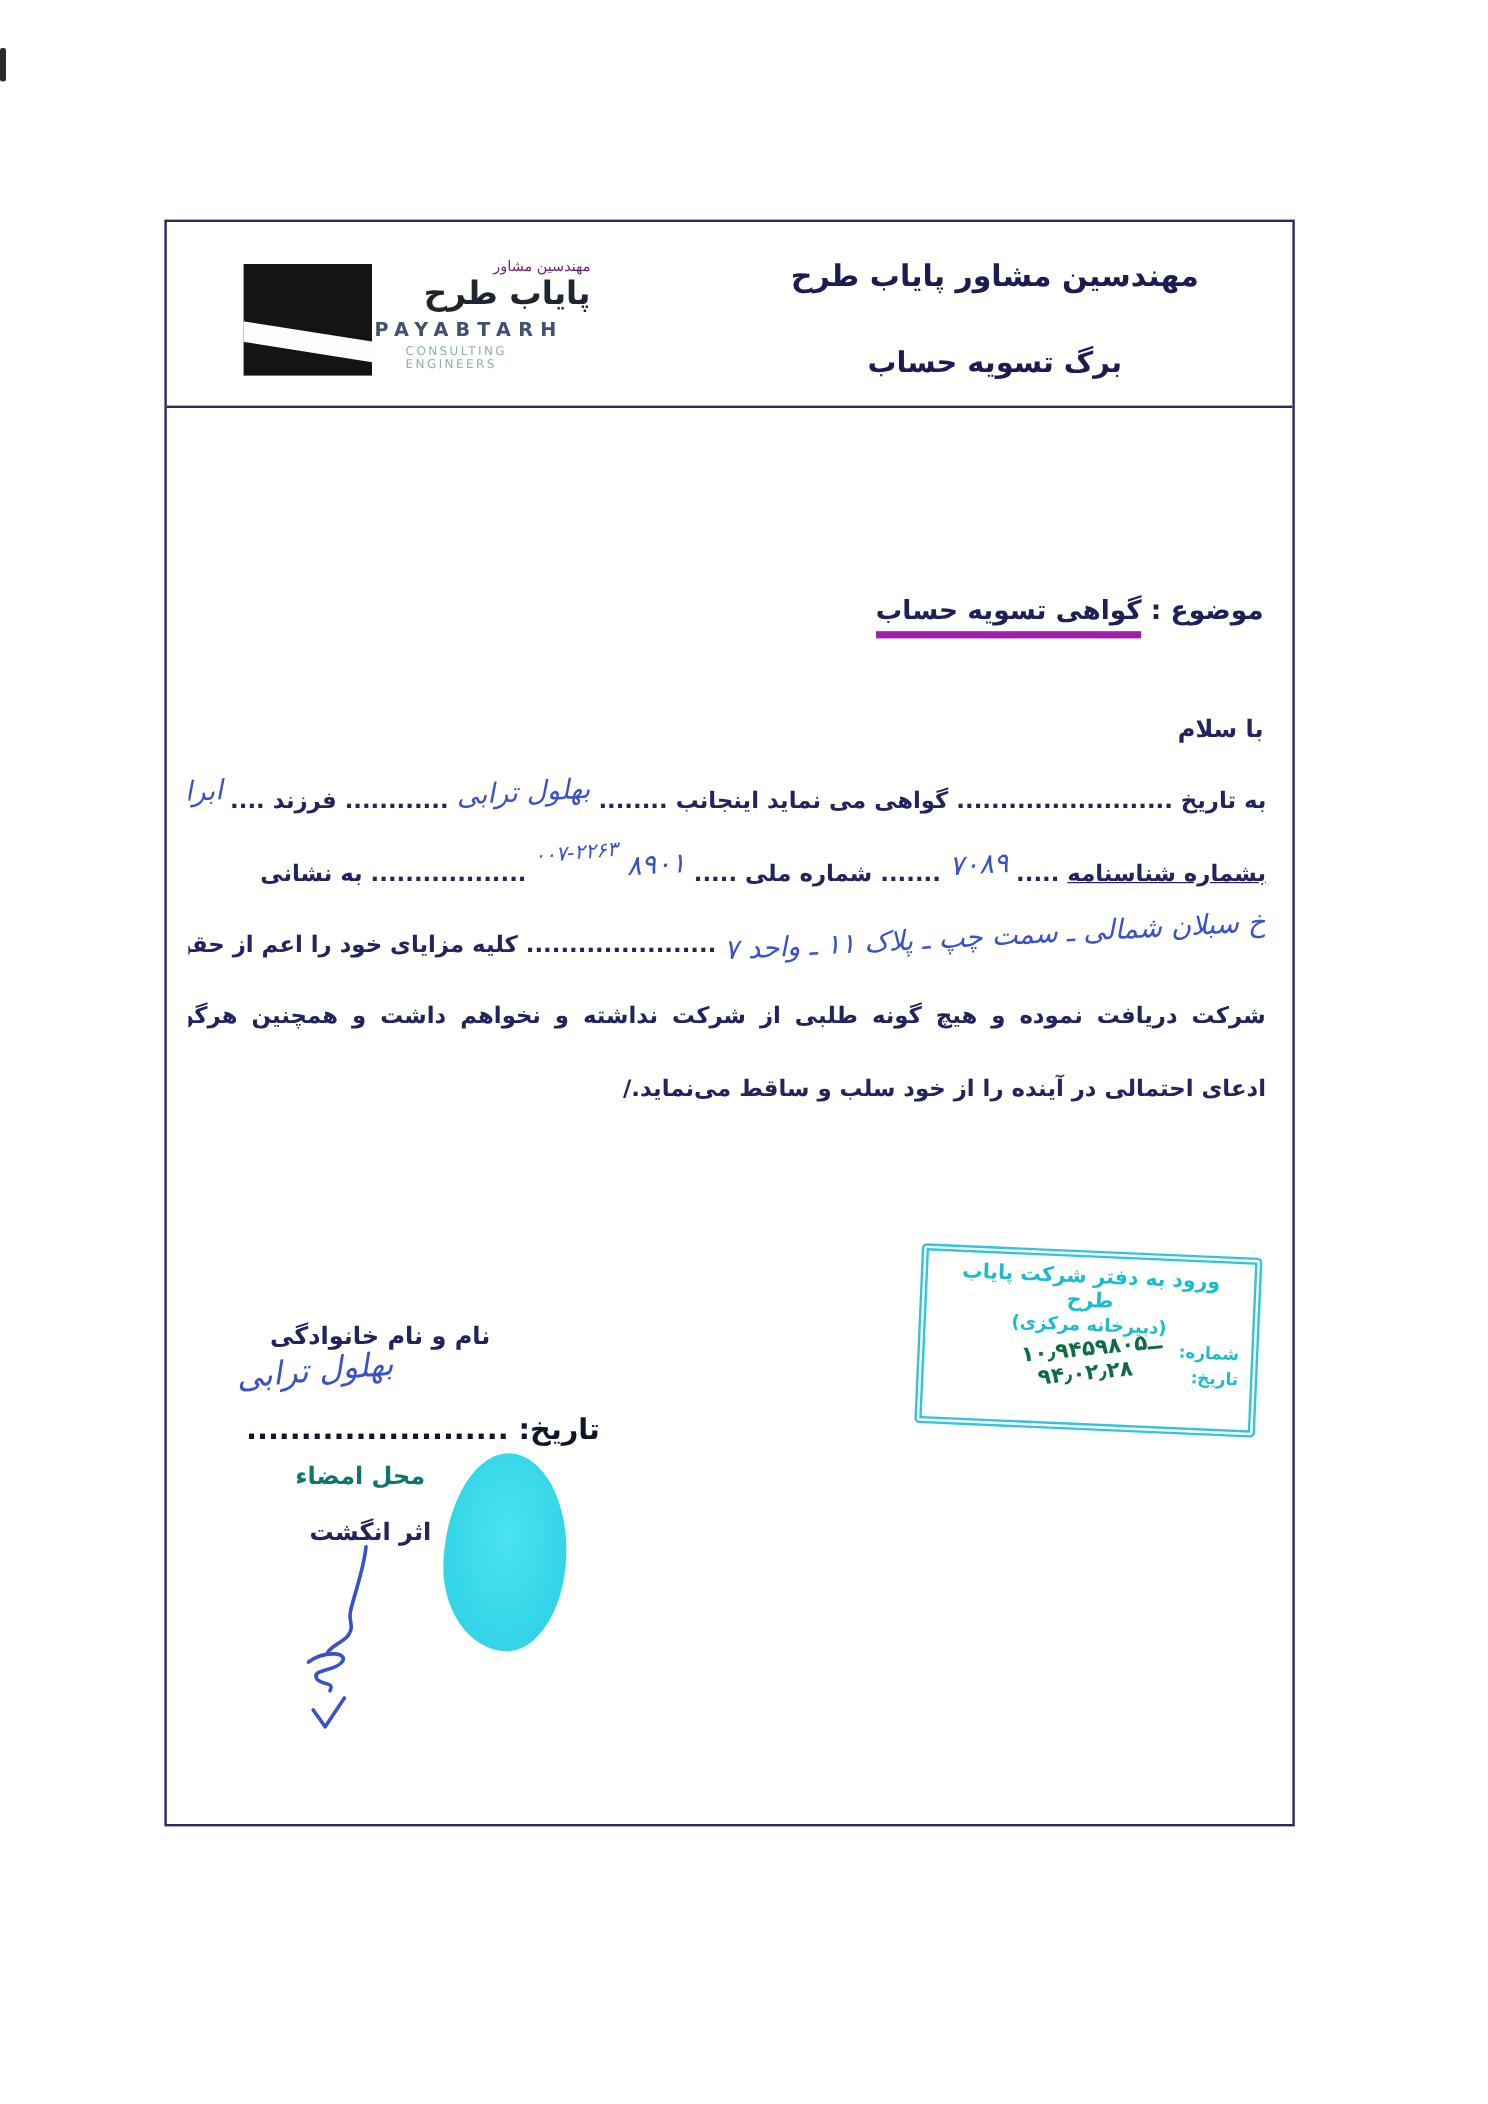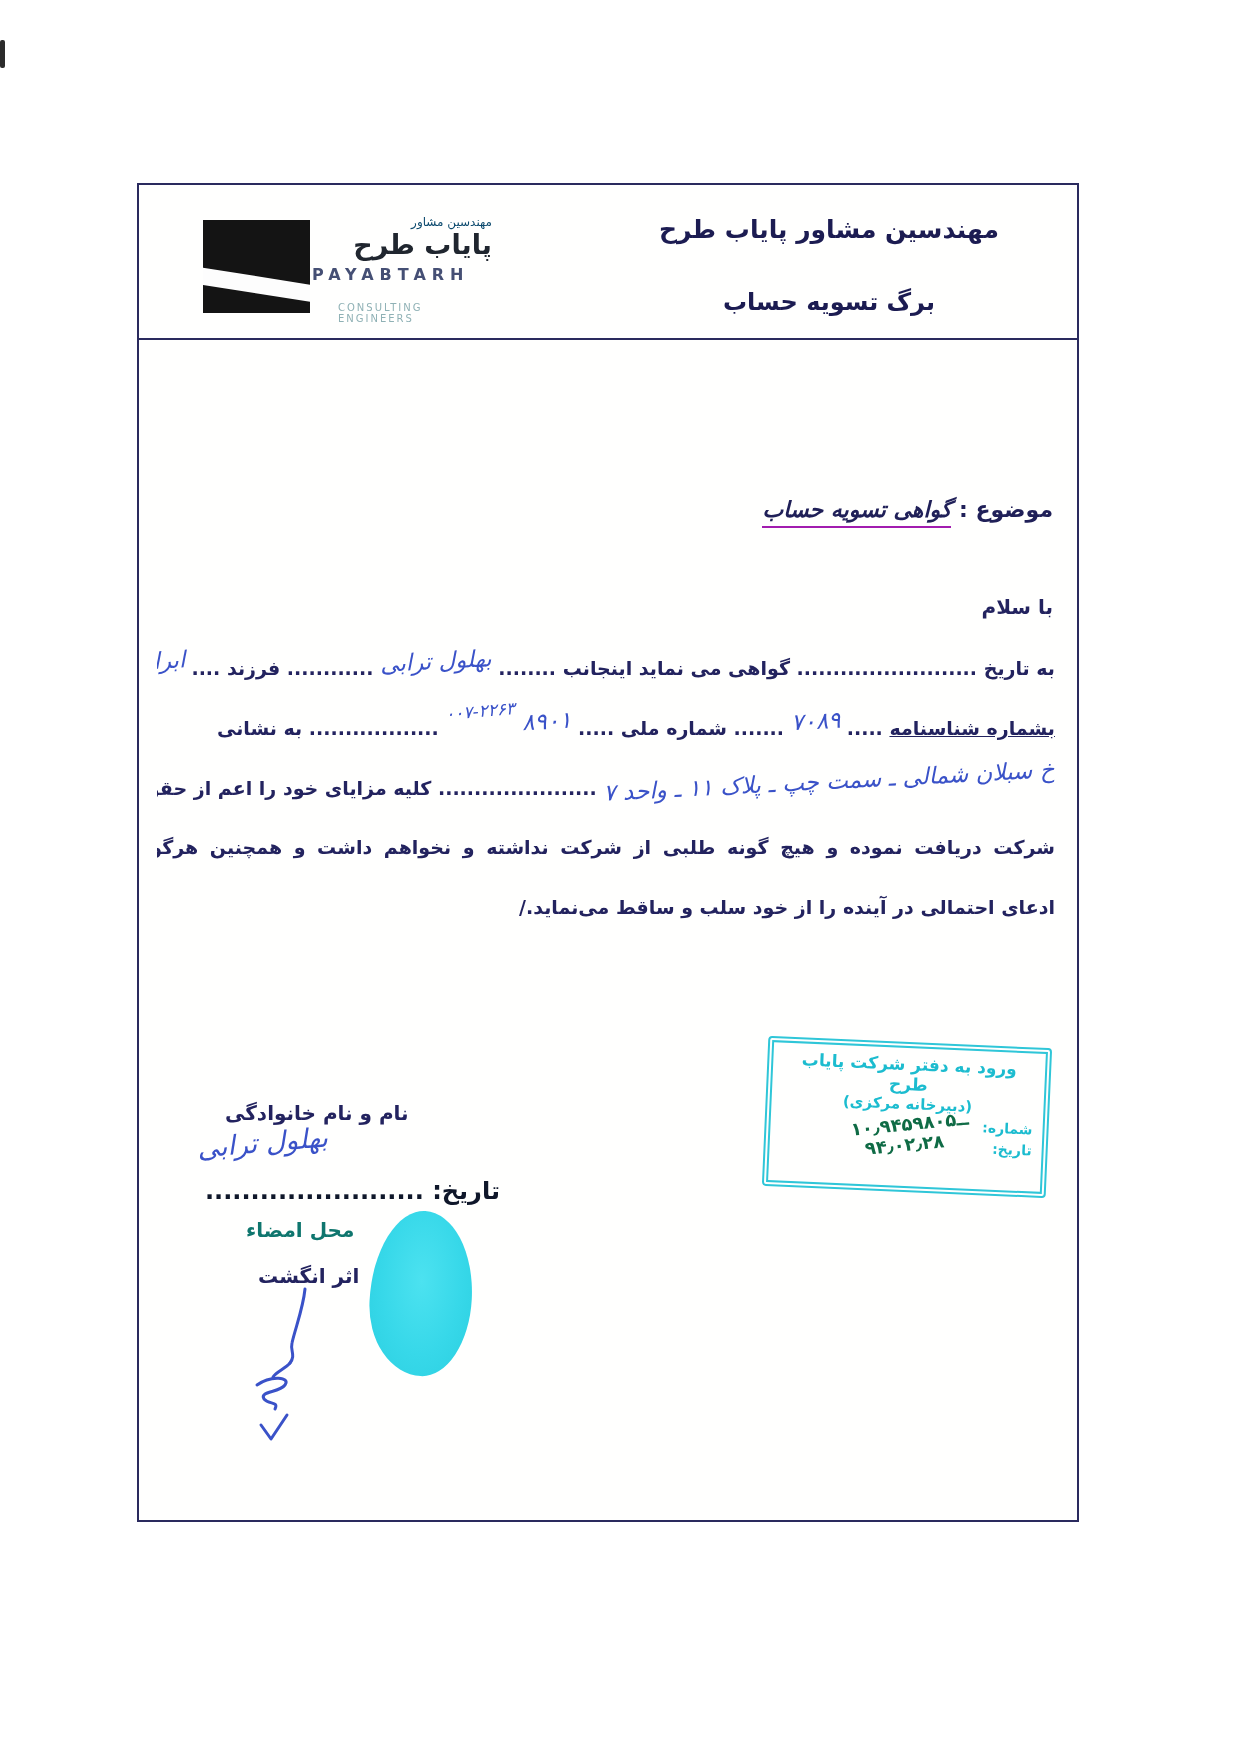--- a/index.html
+++ b/index.html
@@ -13,33 +13,33 @@
   .doc-frame{
     position:absolute;left:137px;top:183px;width:938px;height:1335px;
     border:2px solid #2a2a5e;background:#fffffe;
   }
   .header-sep{position:absolute;left:0;right:0;top:153px;border-bottom:2px solid #2a2a5e;}
 
   
   .logo-mark{position:absolute;left:64px;top:35px;width:107px;height:93px;background:#141414;overflow:hidden;}
   .logo-stripe{position:absolute;left:-12px;top:57px;width:140px;height:17px;background:#fdfdfd;transform:rotate(9deg);}
   .logo-text{position:absolute;left:173px;top:30px;width:180px;}
-  .logo-fa-small{font-size:12px;color:#0c4a6e;text-align:right;letter-spacing:1px;filter:blur(.4px);direction:rtl;}
+  .logo-fa-small{font-size:12px;color:#701a75;text-align:right;letter-spacing:1px;filter:blur(.4px);direction:rtl;}
   .logo-fa-name{font-size:27px;font-weight:bold;color:#20262f;text-align:right;line-height:1.15;direction:rtl;}
   .logo-en-name{font-size:16px;font-weight:bold;letter-spacing:6px;color:#454f74;margin-top:5px;}
-  .logo-en-sub{font-size:10px;letter-spacing:2px;color:#8fb1b5;margin-top:18px;margin-left:26px;}
+  .logo-en-sub{font-size:10px;letter-spacing:2px;color:#8fb1b5;margin-top:4px;margin-left:26px;}
 
   
   .header-titles{position:absolute;left:505px;top:30px;width:370px;text-align:center;color:#1c1c52;direction:rtl;}
   .header-title-1{font-size:25px;font-weight:bold;}
   .header-title-2{font-size:24px;font-weight:bold;margin-top:44px;}
 
   
   .subject{position:absolute;top:312px;right:24px;direction:rtl;font-size:22px;font-weight:bold;color:#202058;}
-  .subject-value{border-bottom:2px solid #a21caf;padding-bottom:4px;font-style:italic;}
+  .subject-value{border-bottom:6px solid #a21caf;padding-bottom:4px;}
   .salutation{position:absolute;top:410px;right:24px;direction:rtl;font-size:20px;font-weight:bold;color:#23235f;}
 
   
   .body-lines{position:absolute;top:452px;right:22px;left:18px;direction:rtl;color:#23235f;font-size:19px;font-weight:bold;}
   .line{height:60px;line-height:60px;white-space:nowrap;overflow:hidden;}
   .line.spread{word-spacing:5px;}
   .dots{letter-spacing:1.5px;font-weight:bold;}
   .u{text-decoration:underline;}
   .hw{display:inline-block;color:#3a52c8;font-weight:normal;font-style:italic;font-size:23px;position:relative;top:-6px;transform:rotate(-3deg);}
   .hw-sup{position:relative;top:-18px;font-size:17px;transform:rotate(-5deg);}

